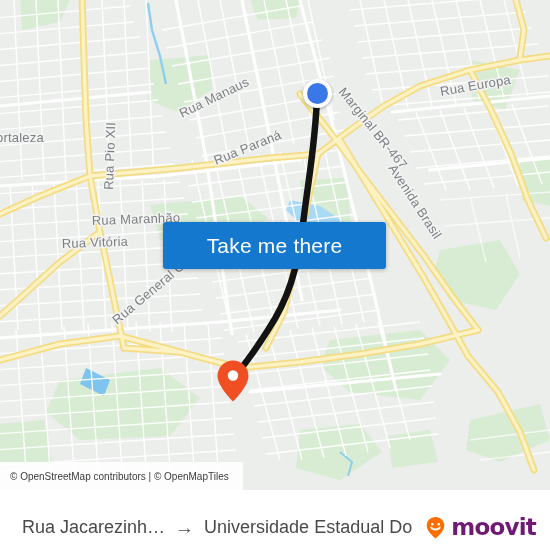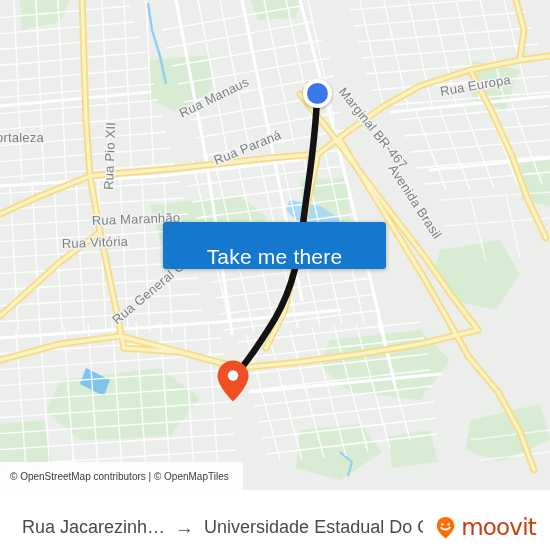--- a/index.html
+++ b/index.html
@@ -73,21 +73,21 @@
     width: 223px; height: 47px;
     background: #1478cf;
     border: none;
     border-radius: 3px;
     color: #ffffff;
     font-family: "Liberation Sans", sans-serif;
     font-size: 21px;
     letter-spacing: .2px;
     cursor: pointer;
     box-shadow: 0 1px 4px rgba(0,0,0,.28);
-    display: flex; align-items: flex-end; justify-content: center;
+    display: flex; align-items: center; justify-content: center;
     padding: 0;
   }
 
   
   #attribution {
     position: absolute;
     left: 0; top: 462px;
     height: 28px;
     padding: 0 14px 0 10px;
     background: rgba(255,255,255,.88);
@@ -122,22 +122,22 @@
 
   #moovit-logo {
     display: flex; align-items: center;
     gap: 3px;
     margin-left: 10px;
     margin-right: 14px;
   }
   #moovit-logo .wordmark {
     font-family: "DejaVu Sans", sans-serif;
     font-size: 23px;
-    font-weight: normal;
-    color: #c2410c;
+    font-weight: bold;
+    color: #701a75;
     letter-spacing: -0.8px;
   }
 </style>
 </head>
 <body>
 
 <div id="app">
 
   <div id="map-area">
     <svg id="map-svg" width="550" height="490" viewBox="0 0 550 490">

